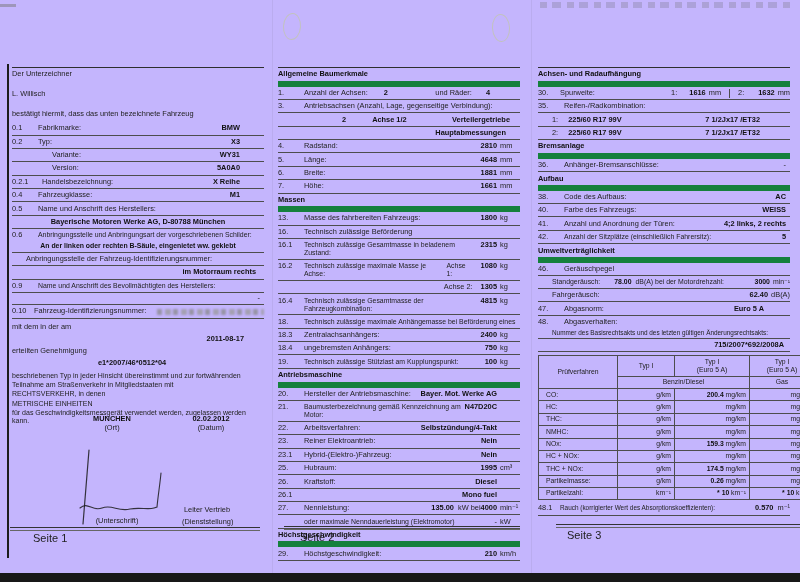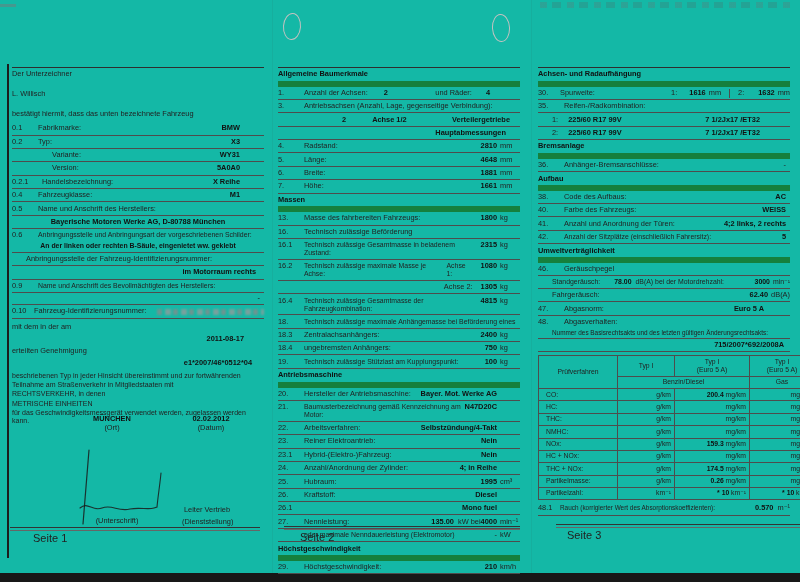--- a/index.html
+++ b/index.html
@@ -1,16 +1,16 @@
 <!DOCTYPE html>
 <html><head>
 <meta charset="utf-8">
 <style>
   html,body{margin:0;padding:0;background:#e8e8e6;}
-  .page{position:relative;width:800px;height:582px;background:#14b8a6;overflow:hidden;
+  .page{position:relative;width:800px;height:582px;background:#c4b5fd;overflow:hidden;
         font-family:"Liberation Sans","DejaVu Sans",sans-serif;color:#222;}
   .b{font-weight:bold;color:#111;}
   .col{position:absolute;top:67px;font-size:7.4px;line-height:1.2;}
   #col1{left:12px;width:252px;}
   #col2{left:278px;width:242px;}
   #col3{left:538px;width:252px;}
   .sm{font-size:6.9px;}
   .xs{font-size:6.4px;}
   .hr2{border-top:1.6px solid #2e2e2e;height:0;}
   .sec{font-weight:bold;color:#111;padding:2.4px 0 1.4px;border-bottom:6px solid #15803d;}
@@ -133,21 +133,21 @@
     </div>
     <div class="mrow">
       <span class="num" style="flex-basis:22px">0.10</span>
       <span class="lbl" style="flex:0 0 auto;">Fahrzeug-Identifizierungsnummer:</span>
       <span class="vinblur"></span>
     </div>
 
     <div class="freeline" style="margin-top:3px;">mit dem in der am</div>
     <div class="freeline b" style="text-align:right;padding-right:20px;">2011-08-17</div>
     <div class="freeline">erteilten Genehmigung</div>
-    <div class="freeline b" style="text-align:right;padding-right:12px;">e1*2007/46*0512*04</div>
+    <div class="freeline b" style="text-align:center;padding-right:12px;">e1*2007/46*0512*04</div>
 
     <div style="margin-top:2px;">
       <div class="parl">beschriebenen Typ in jeder Hinsicht übereinstimmt und zur fortwährenden</div>
       <div class="parl">Teilnahme am Straßenverkehr in Mitgliedstaaten mit</div>
       <div class="parl">RECHTSVERKEHR, in denen</div>
       <div class="parl">METRISCHE EINHEITEN</div>
       <div class="parl">für das Geschwindigkeitsmessgerät verwendet werden, zugelassen werden kann.</div>
     </div>
   </div>
 
@@ -306,26 +306,20 @@
       <span class="val">Nein</span>
       <span class="u"></span>
     </div>
     <div class="mrow">
       <span class="num">23.1</span>
       <span class="lbl">Hybrid-(Elektro-)Fahrzeug:</span>
       <span class="val">Nein</span>
       <span class="u"></span>
     </div>
     <div class="mrow">
-      <span class="num">24.</span>
-      <span class="lbl">Anzahl/Anordnung der Zylinder:</span>
-      <span class="val">4; in Reihe</span>
-      <span class="u"></span>
-    </div>
-    <div class="mrow">
       <span class="num">25.</span>
       <span class="lbl">Hubraum:</span>
       <span class="val">1995</span>
       <span class="u">cm³</span>
     </div>
     <div class="mrow">
       <span class="num">26.</span>
       <span class="lbl">Kraftstoff:</span>
       <span class="val">Diesel</span>
       <span class="u"></span>

